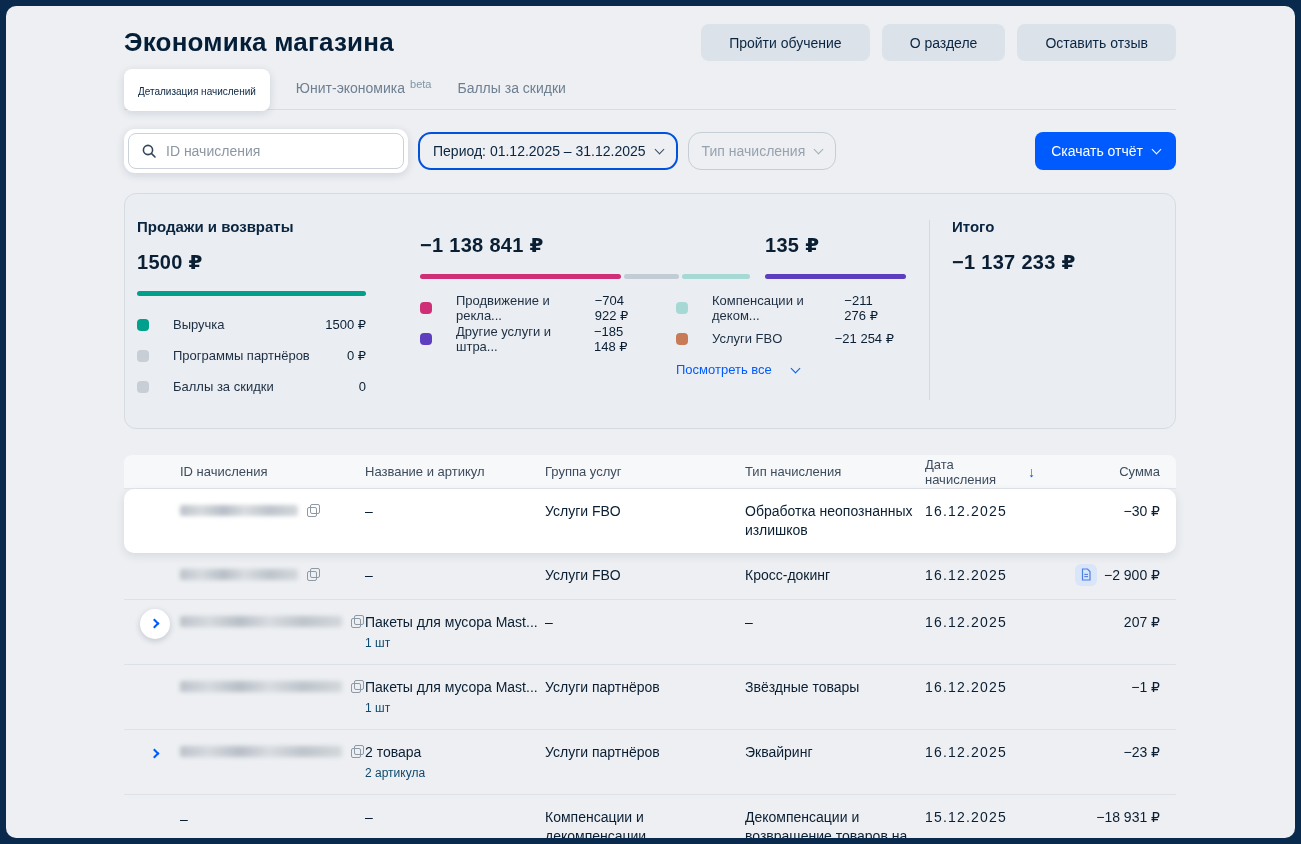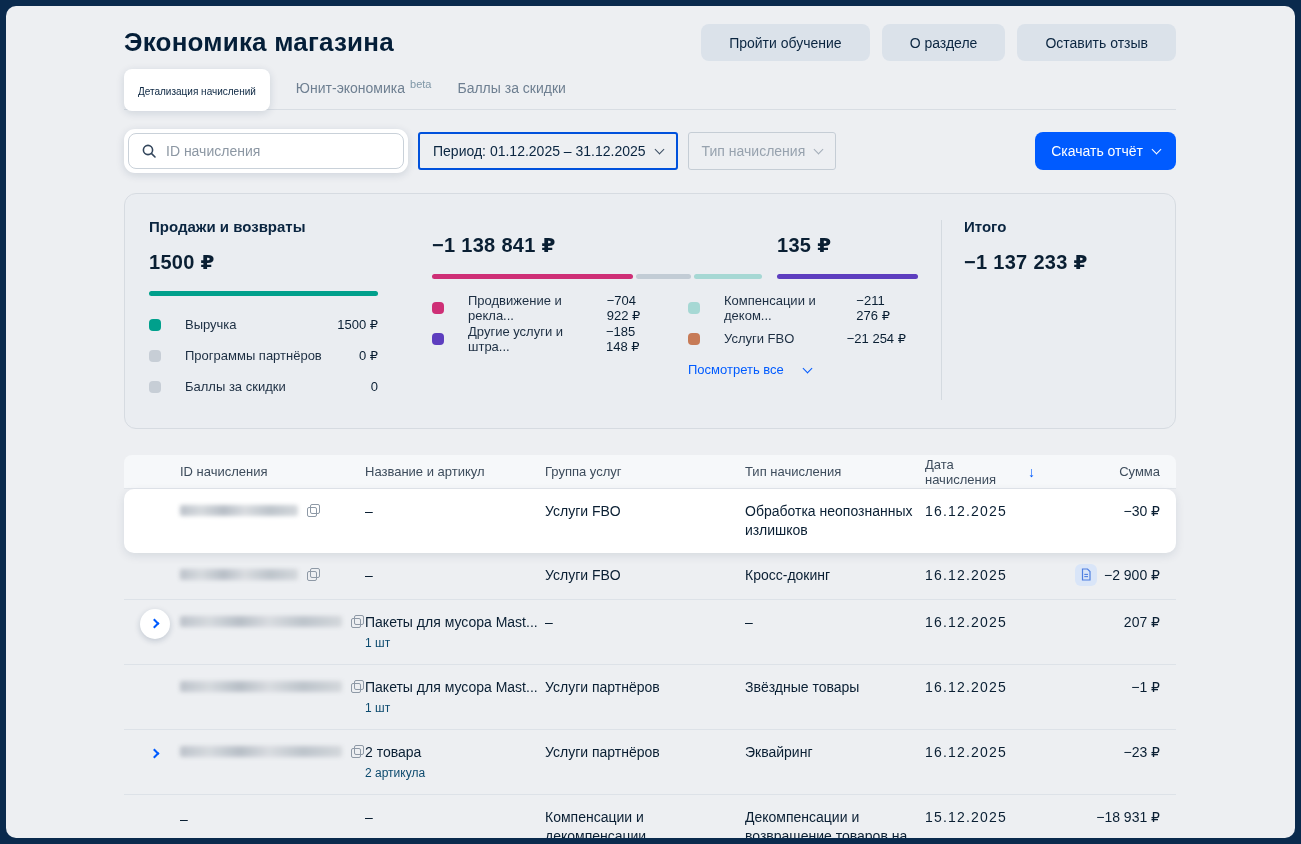--- a/index.html
+++ b/index.html
@@ -20,32 +20,32 @@
   .tab{font-size:10px;color:#0a2540;font-weight:500}
   .tab-muted{display:flex;align-items:flex-start;gap:5px;font-size:14px;color:#6e7f91;padding-bottom:13px;cursor:pointer}
   .beta{font-size:11px;color:#7f97a7;margin-top:-2px}
 
   
   .filters{display:flex;align-items:center;margin-top:19px;gap:10px}
   .tour-search{background:#fff;border-radius:11px;box-shadow:0 2px 8px rgba(16,44,80,.14);padding:4px}
   .search{display:flex;align-items:center;gap:9px;width:276px;height:36px;border:1px solid #c9d1d9;border-radius:8px;background:#fff;padding:0 12px}
   .search input{border:none;outline:none;font-size:14px;color:#0a2540;flex:1;background:transparent;font-family:inherit}
   .search input::placeholder{color:#8c97a3}
-  .select{height:38px;display:flex;align-items:center;gap:10px;padding:0 13px;border-radius:3px;font-size:14px;cursor:pointer}
+  .select{height:38px;display:flex;align-items:center;gap:10px;padding:0 13px;border-radius:13px;font-size:14px;cursor:pointer}
   .select.period{border:2px solid #0051dc;color:#0a2540;font-weight:500}
   .select.type{border:1px solid #c5cdd5;color:#97a2ae}
   .btn-blue{margin-left:auto;height:38px;background:#005bff;display:flex;align-items:center;gap:10px;color:#fff;padding:0 16px;border-radius:8px;font-size:14px;font-weight:500;border:none;cursor:pointer;font-family:inherit}
   .chev-down{display:inline-block;width:7px;height:7px;border-right:1.8px solid;border-bottom:1.8px solid;transform:rotate(45deg);margin-top:-4px}
   .chev-down.dark{color:#3c4e63}
   .chev-down.grey{color:#a3adb8}
   .chev-down.white{color:#fff}
   .chev-down.blue{color:#005bff}
 
   
-  .summary{margin-top:20px;background:#eaedf1;border:1px solid #d6dbe1;border-radius:12px;padding:24px 24px 26px;display:flex}
+  .summary{margin-top:20px;background:#eaedf1;border:1px solid #d6dbe1;border-radius:12px;padding:24px 12px 26px;display:flex}
   .s-title{font-size:15px;font-weight:700;color:#0a2540}
   .s-num{font-size:20px;font-weight:700;color:#0a1f33;margin-top:15px;letter-spacing:.3px}
   .bar{display:flex;gap:3px;margin-top:17px;height:5px}
   .bar-seg{height:5px;border-radius:3px}
   .legend{margin-top:13px}
   .legend-row{display:flex;align-items:center;gap:24px;height:31px;font-size:13px;color:#1c2e42}
   .dot{width:12px;height:12px;border-radius:4px;flex:none}
   .l-val{margin-left:auto;color:#0a1f33}
   .s-sales{width:229px;margin-right:54px}
   .s-accruals{width:487px}

